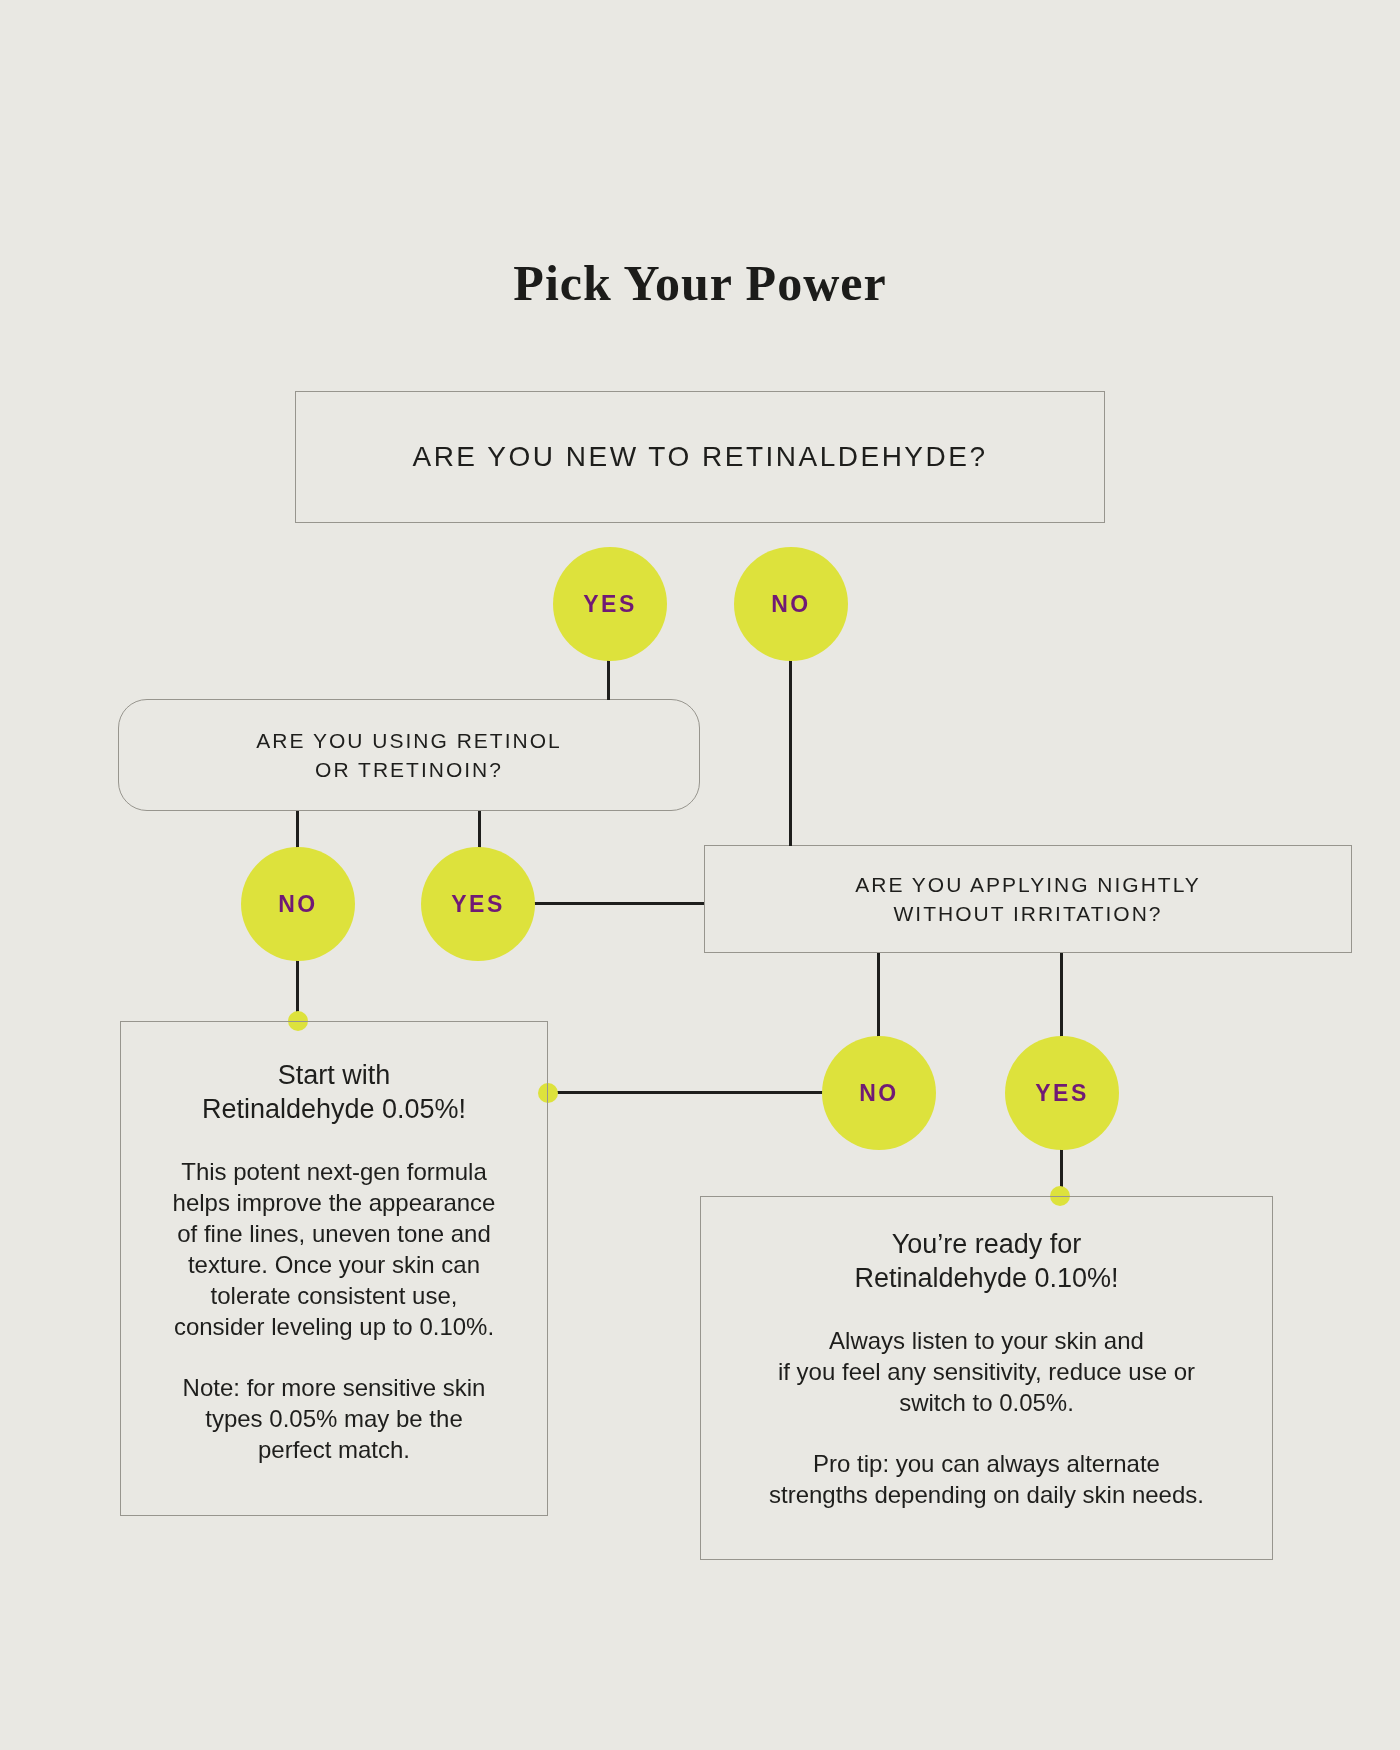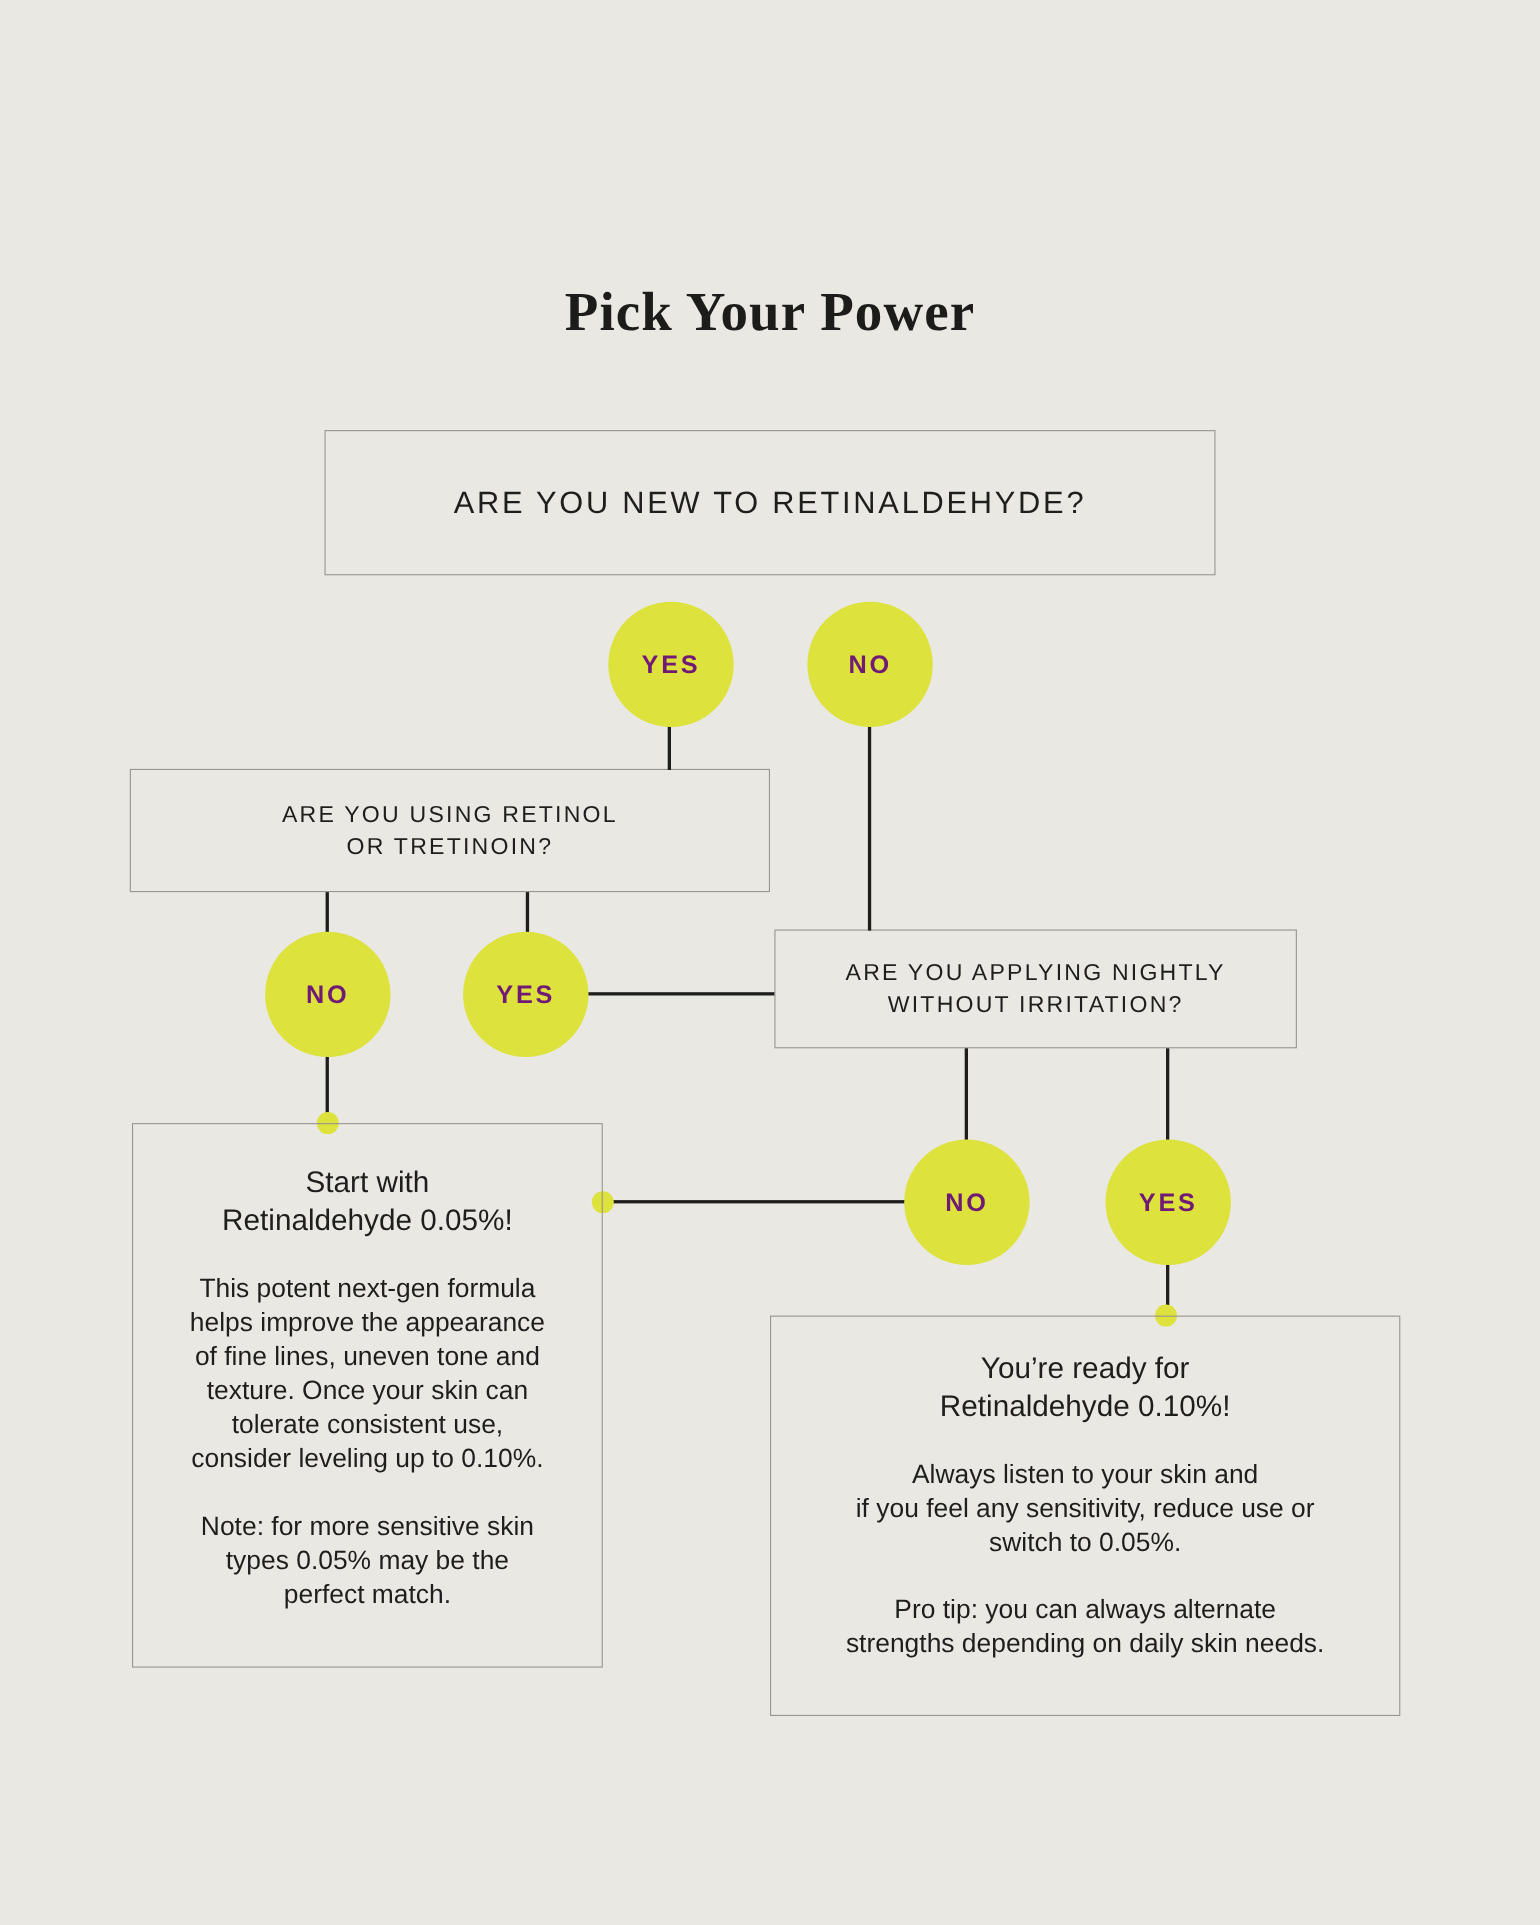--- a/index.html
+++ b/index.html
@@ -73,26 +73,26 @@
 <body>
 
 <div id="canvas">
 
   <div class="page-title">Pick Your Power</div>
 
   <div class="qbox big" style="left:295px; top:391px; width:810px; height:132px;">
     <span>ARE YOU NEW TO RETINALDEHYDE?</span>
   </div>
 
-  <div class="qbox small" style="left:118px; top:699px; width:582px; height:112px;">
+  <div class="qbox small" style="left:118px; top:699px; width:582px; height:112px;border-radius:29px;">
     <span>ARE YOU USING RETINOL
 OR TRETINOIN?</span>
   </div>
 
-  <div class="qbox small" style="left:704px; top:845px; width:475px; height:108px;">
+  <div class="qbox small" style="left:704px; top:845px; width:648px; height:108px;">
     <span>ARE YOU APPLYING NIGHTLY
 WITHOUT IRRITATION?</span>
   </div>
 
   <div class="line" style="left:607px; top:660px; width:3px; height:40px;"></div>
   <div class="line" style="left:789px; top:660px; width:3px; height:186px;"></div>
   <div class="line" style="left:296px; top:811px; width:3px; height:38px;"></div>
   <div class="line" style="left:478px; top:811px; width:3px; height:38px;"></div>
   <div class="line" style="left:532px; top:902px; width:172px; height:3px;"></div>
   <div class="line" style="left:877px; top:953px; width:3px; height:85px;"></div>

